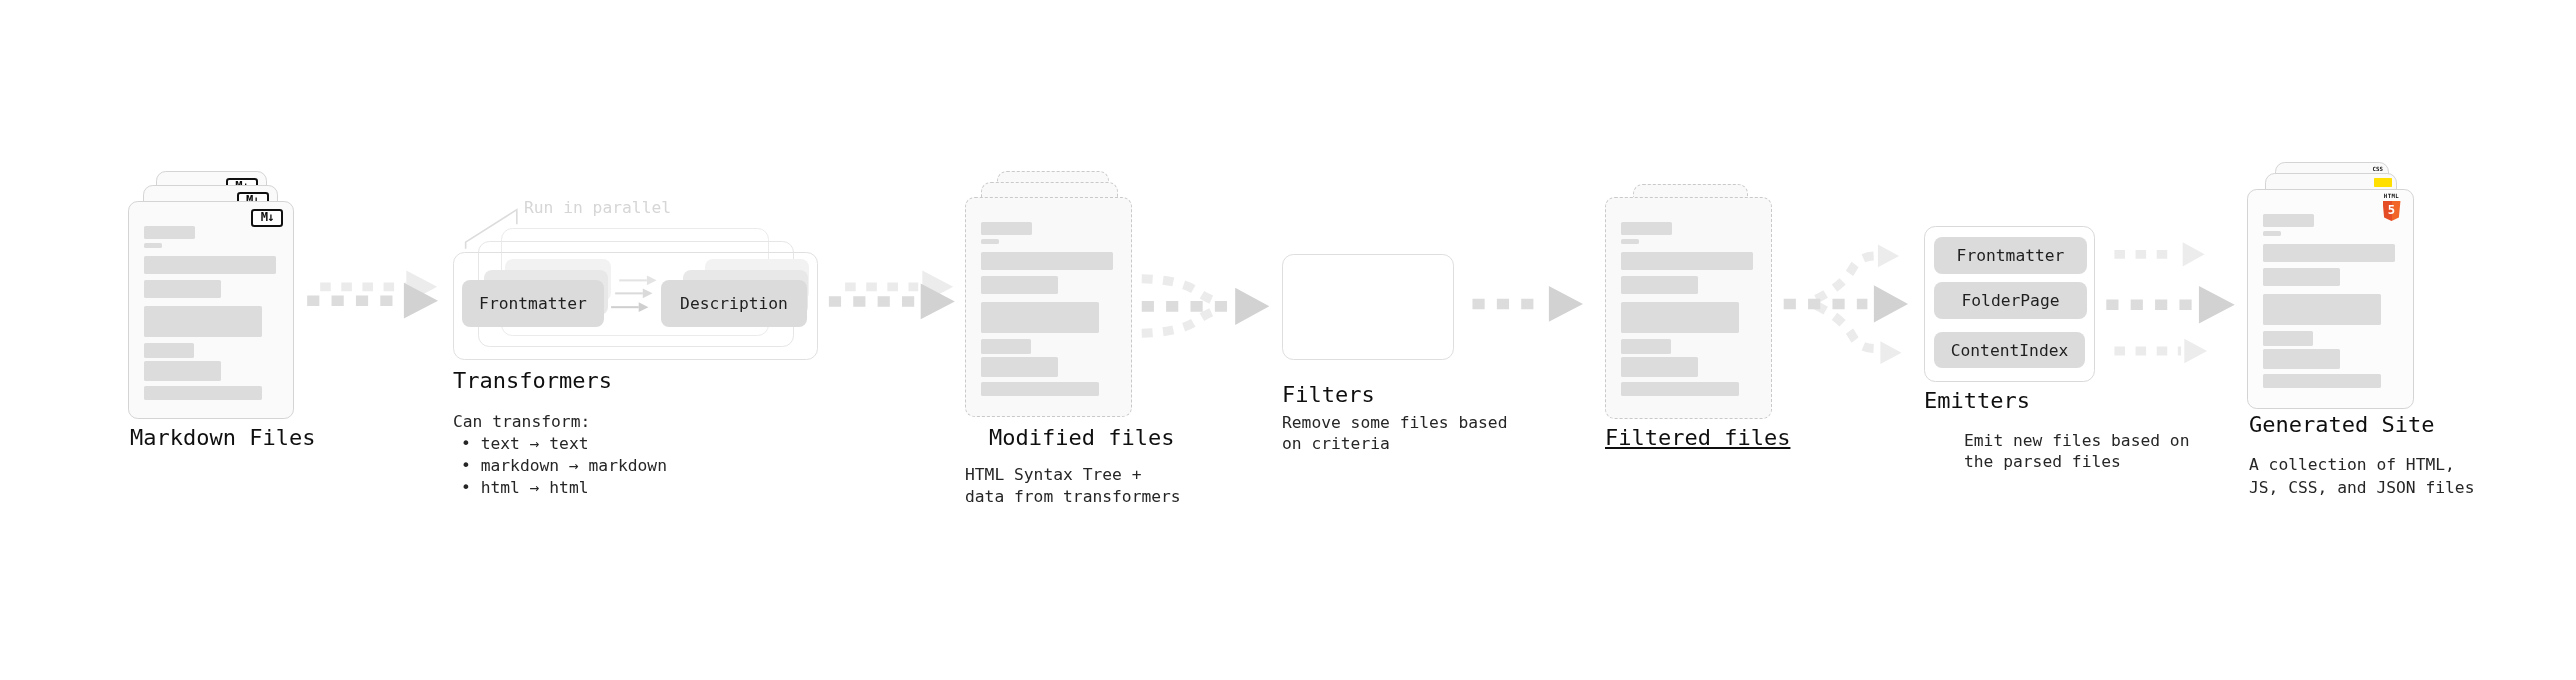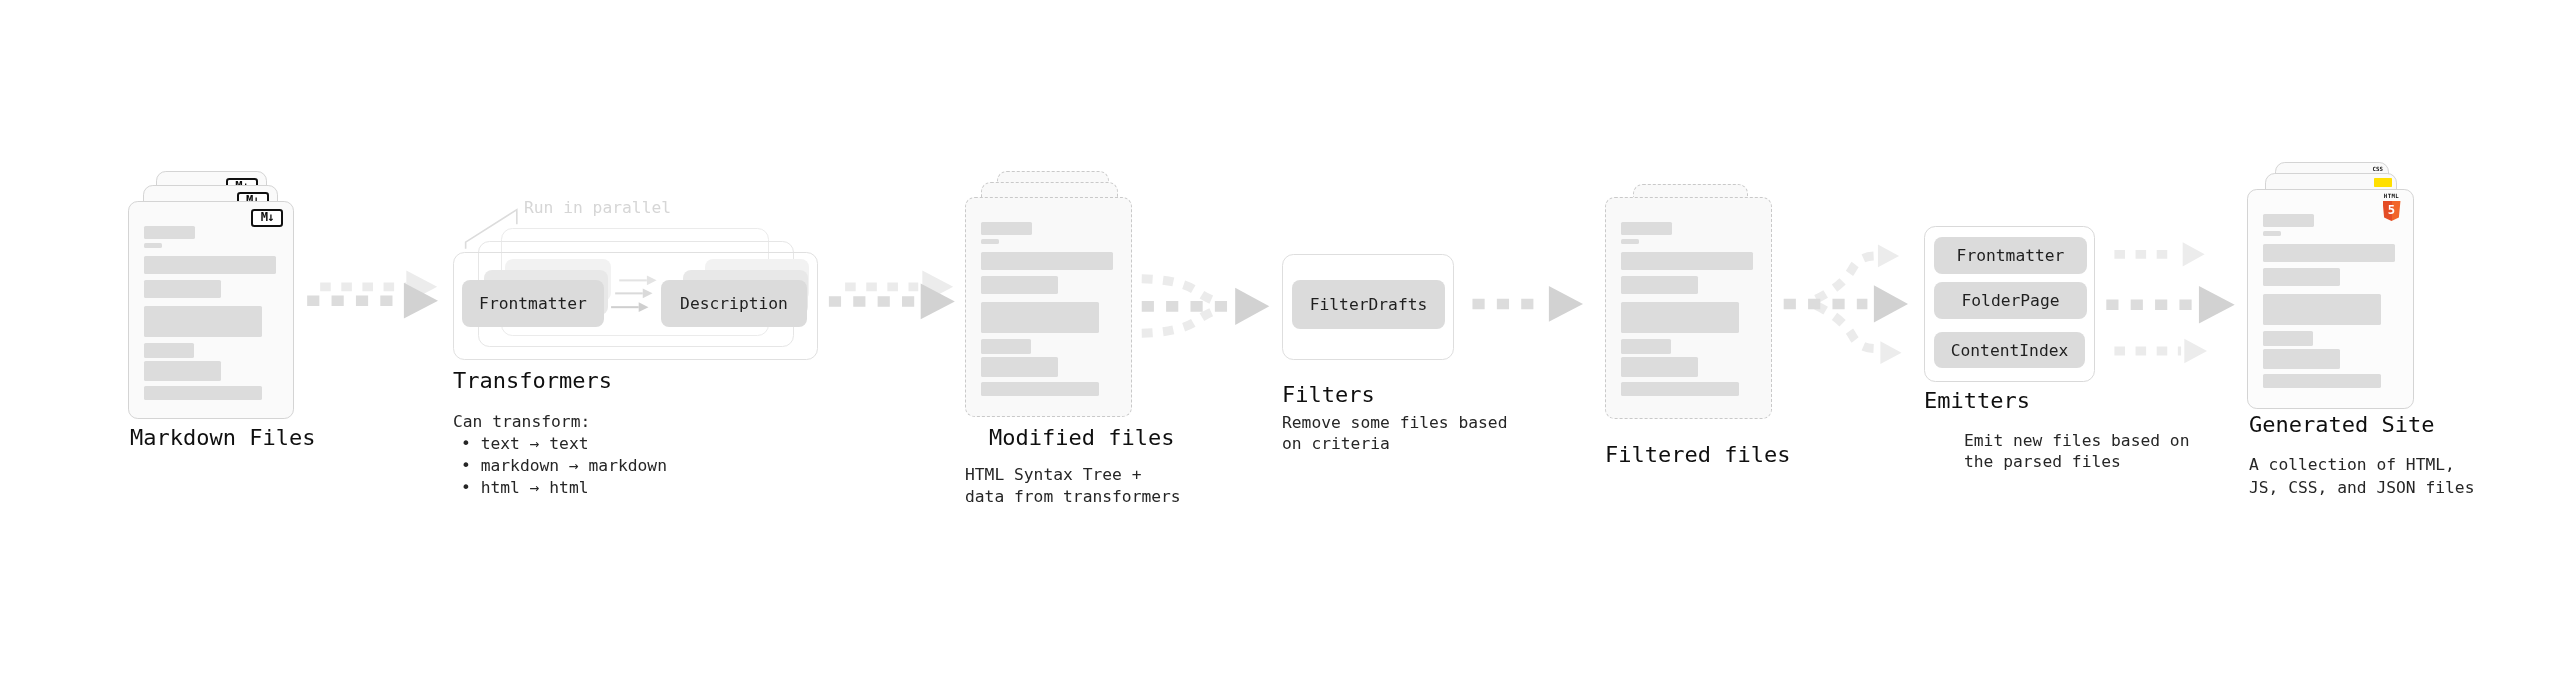--- a/index.html
+++ b/index.html
@@ -190,41 +190,40 @@
         <div class="bar" style="top: 184px; width: 118px; height: 14px;"></div>
       </div>
   </div>
   <div class="title" style="left:965px;top:425px;padding-left:24px;">Modified files</div>
   <div class="body-text" style="left:965px;top:464px;">
     <div>HTML Syntax Tree +</div>
     <div>data from transformers</div>
   </div>
 
   <div class="panel" style="left:1282px;top:254px;width:172px;height:106px;"></div>
-  <div class="pill" style="left:1292px;top:280px;width:153px;height:49px;">FilterDrafts</div>
   <div class="title" style="left:1282px;top:382px;">Filters</div>
   <div class="body-text" style="left:1282px;top:412px;line-height:21px;">
     <div>Remove some files based</div>
     <div>on criteria</div>
   </div>
 
   <div class="stack" style="left:1605px;top:184px;width:167px;height:235px;">
     <div class="doc-card dashed" style="left:28.4px;top:0;width:115px;height:89px;"></div>
     <div class="doc-card dashed" style="left:0;top:13px;width:167px;height:222px;">
         <div class="bar" style="top: 24.4px; width: 51px; height: 13px;"></div>
         <div class="bar" style="top: 41px; width: 18px; height: 4.9px;"></div>
         <div class="bar" style="top: 54px; width: 132px; height: 18px;"></div>
         <div class="bar" style="top: 78px; width: 77px; height: 18px;"></div>
         <div class="bar" style="top: 104px; width: 118px; height: 31px;"></div>
         <div class="bar" style="top: 141px; width: 50px; height: 14.6px;"></div>
         <div class="bar" style="top: 159px; width: 77px; height: 19.5px;"></div>
         <div class="bar" style="top: 184px; width: 118px; height: 14px;"></div>
       </div>
   </div>
-  <div class="title" style="left:1605px;top:442px;">Filtered files</div>
+  <div class="title" style="left:1605px;top:425px;text-decoration:underline;">Filtered files</div>
 
   <div class="panel" style="left:1924px;top:226px;width:171px;height:156px;border-color:#d9d9d9;"></div>
   <div class="pill" style="left:1934px;top:237px;width:153px;height:37px;">Frontmatter</div>
   <div class="pill" style="left:1934px;top:282px;width:153px;height:37px;">FolderPage</div>
   <div class="pill" style="left:1934px;top:332px;width:151px;height:36px;">ContentIndex</div>
   <div class="title" style="left:1924px;top:388px;">Emitters</div>
   <div class="body-text" style="left:1964px;top:430px;line-height:21px;">
     <div>Emit new files based on</div>
     <div>the parsed files</div>
   </div>

